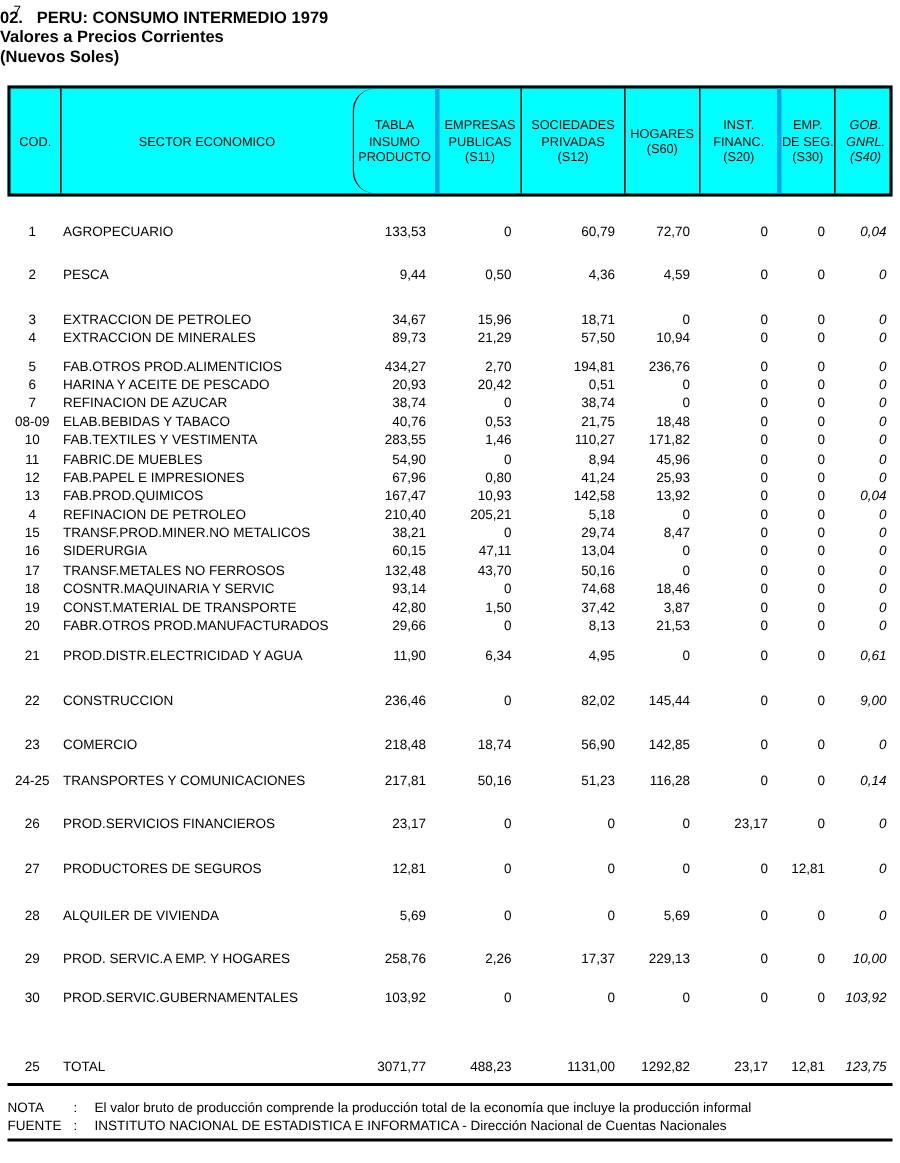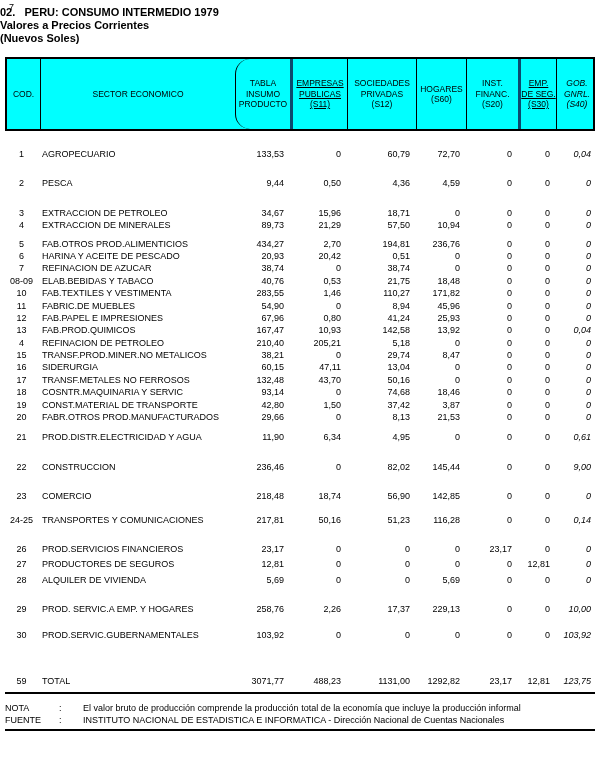--- a/index.html
+++ b/index.html
@@ -35,30 +35,30 @@
     box-sizing:border-box;
     display:flex;align-items:center;justify-content:center;
     text-align:center;
     font-size:8.5px;
     line-height:10.5px;
     white-space:pre-line;
     border-left:1px solid #000;
     flex:0 0 auto;
   }
   .hcell.first{border-left:none;}
-  .hcell.thick{border-left:3px solid #0c4a6e;text-decoration:underline;}
+  .hcell.thick{border-left:3px solid #0ea5e9;}
   .c0{width:33px;} .c1{width:195px;} .c2{width:55px;border-radius:15px;}
   .c3{width:57px;} .c4{width:69px;} .c5{width:50px;}
   .c6{width:52px;} .c7{width:38px;} .c8{width:41px;font-style:italic;}
   .tbody{font-size:9px;}
   .rowgroup{margin-top:17px;}
   .rowgroup.g3{margin-top:6px;}
   .rowgroup.g4{margin-top:8px;}
   .rowgroup.g7{margin-top:11px;}
-  .rowgroup.g9,.rowgroup.g10{margin-top:3px;}
+  .rowgroup.g9,.rowgroup.g10{margin-top:18px;}
   .rowgroup.g12{margin-top:13px;}
   .rowgroup.g13{margin-top:34px;}
   .data-row{
     display:flex;
     height:12.4px;line-height:12.4px;
     white-space:nowrap;
   }
   .dcell{box-sizing:border-box;flex:0 0 auto;overflow:visible;}
   .dcell.cod{text-align:center;}
   .dcell.sec{text-align:left;padding-left:4px;}
@@ -66,21 +66,21 @@
   .total-rule{
     border-top:2px solid #000;
     margin-top:5px;
     width:590px;
   }
   .footer{
     margin:8px 5px 0 5px;
     font-size:9px;
     line-height:12px;
   }
-  .frow{display:flex;white-space:nowrap;gap:10px;}
+  .frow{display:flex;white-space:nowrap;}
   .flabel{width:44px;flex:0 0 auto;}
   .fcolon{width:14px;flex:0 0 auto;}
   .ftext{flex:0 0 auto;}
   .fcont{padding-left:72px;white-space:nowrap;}
   .bottom-rule{
     border-top:2px solid #000;
     margin-top:3px;
     width:590px;
   }
 </style>
@@ -452,21 +452,21 @@
             <div class="dcell num c3">0</div>
             <div class="dcell num c4">0</div>
             <div class="dcell num c5">0</div>
             <div class="dcell num c6">0</div>
             <div class="dcell num c7">0</div>
             <div class="dcell num c8">103,92</div>
           </div>
         </div>
         <div class="rowgroup g13">
           <div class="data-row">
-            <div class="dcell cod c0">59</div>
+            <div class="dcell cod c0">25</div>
             <div class="dcell sec c1">TOTAL</div>
             <div class="dcell num c2">3071,77</div>
             <div class="dcell num c3">488,23</div>
             <div class="dcell num c4">1131,00</div>
             <div class="dcell num c5">1292,82</div>
             <div class="dcell num c6">23,17</div>
             <div class="dcell num c7">12,81</div>
             <div class="dcell num c8">123,75</div>
           </div>
         </div>

